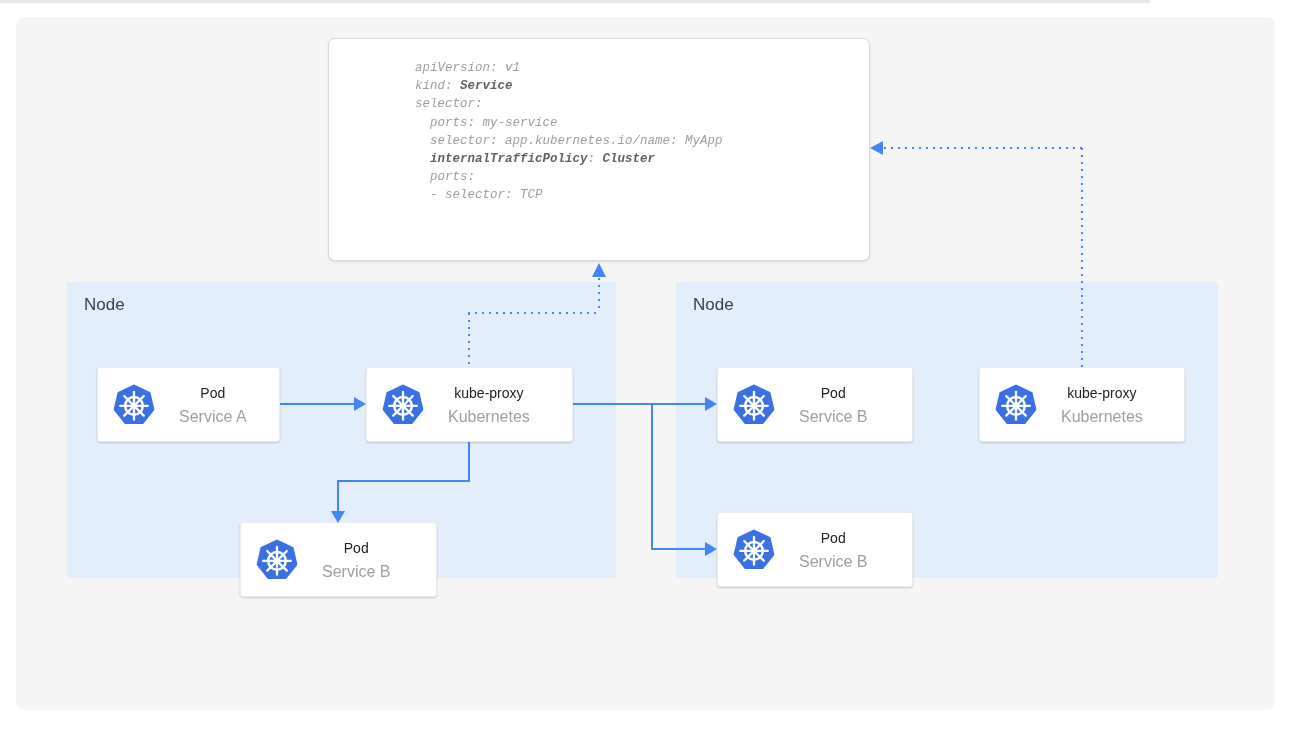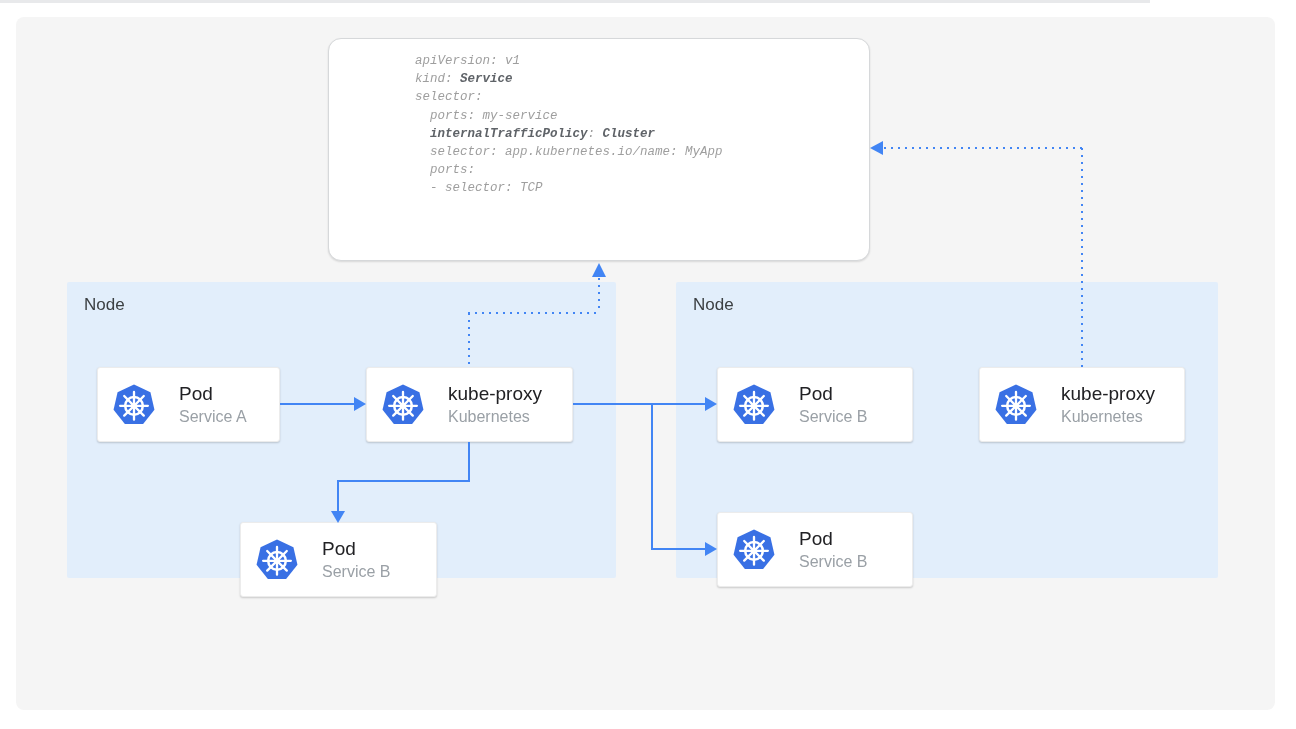--- a/index.html
+++ b/index.html
@@ -20,23 +20,23 @@
     font-family:"Liberation Sans",sans-serif;
   }
   .top-rule{position:absolute;left:0;top:0;width:1150px;height:3px;background:#E8E9EB;}
   .canvas{
     position:absolute;left:16px;top:17px;width:1259px;height:693px;
     background:var(--canvas-bg);border-radius:8px;
   }
   
   .yaml-box{
     position:absolute;left:312px;top:21px;width:542px;height:223px;
-    background:#fff;border:1px solid #D6D8DA;border-radius:13px;
+    background:#fff;border:1px solid #D6D8DA;border-radius:7px;
     box-shadow:0 1px 2px rgba(0,0,0,0.12);
-    padding:13px 10px 0 86px;
+    padding:20px 10px 0 86px;
   }
   .yaml-line{
     font-family:"Liberation Mono",monospace;
     font-style:italic;font-size:12.5px;line-height:18.2px;
     color:var(--yaml-normal);white-space:pre;
   }
   .yaml-line .b{font-weight:bold;color:var(--yaml-bold);}
   
   .node{
     position:absolute;top:265px;width:549px;height:296px;
@@ -47,21 +47,21 @@
     font-size:17px;color:var(--node-label);
   }
   
   .card{
     position:absolute;background:#fff;border:1px solid #ECECEC;border-radius:3px;
     box-shadow:0 1px 2px rgba(0,0,0,0.18);
     display:flex;align-items:center;padding-left:15px;
   }
   .k8s-logo{width:42px;height:42px;flex:0 0 42px;display:block;}
   .card-text{margin-left:24px;}
-  .card-title{font-size:19px;line-height:25px;color:var(--title);}
+  .card-title{font-size:14px;line-height:25px;color:var(--title);text-align:center;}
   .card-subtitle{font-size:16px;line-height:22px;color:var(--subtitle);}
   
   .ln{position:absolute;background:var(--accent);}
   .dot-h{position:absolute;height:2px;
     background-image:repeating-linear-gradient(to right,var(--accent) 0 2px,transparent 2px 7px);}
   .dot-v{position:absolute;width:2px;
     background-image:repeating-linear-gradient(to bottom,var(--accent) 0 2px,transparent 2px 7px);}
   .head{position:absolute;width:0;height:0;}
   .head.right{border-top:7px solid transparent;border-bottom:7px solid transparent;border-left:12px solid var(--accent);}
   .head.left{border-top:7px solid transparent;border-bottom:7px solid transparent;border-right:13px solid var(--accent);}
@@ -74,22 +74,22 @@
 <div class="top-rule"></div>
 
 <div class="canvas">
 
   <div class="yaml-box">
     <div>
         <div class="yaml-line"><span>apiVersion: v1</span></div>
         <div class="yaml-line"><span>kind: </span><span class="b">Service</span></div>
         <div class="yaml-line"><span>selector:</span></div>
         <div class="yaml-line"><span>  ports: my-service</span></div>
+        <div class="yaml-line"><span>  selector: app.kubernetes.io/name: MyApp</span></div>
         <div class="yaml-line"><span>  </span><span class="b">internalTrafficPolicy</span><span>: </span><span class="b">Cluster</span></div>
-        <div class="yaml-line"><span>  selector: app.kubernetes.io/name: MyApp</span></div>
         <div class="yaml-line"><span>  ports:</span></div>
         <div class="yaml-line"><span>  - selector: TCP</span></div>
       </div>
   </div>
 
   <div class="node" style="left:51px;">
     <div class="node-label">Node</div>
   </div>
 
   <div class="node" style="left:660px;width:542px;">

